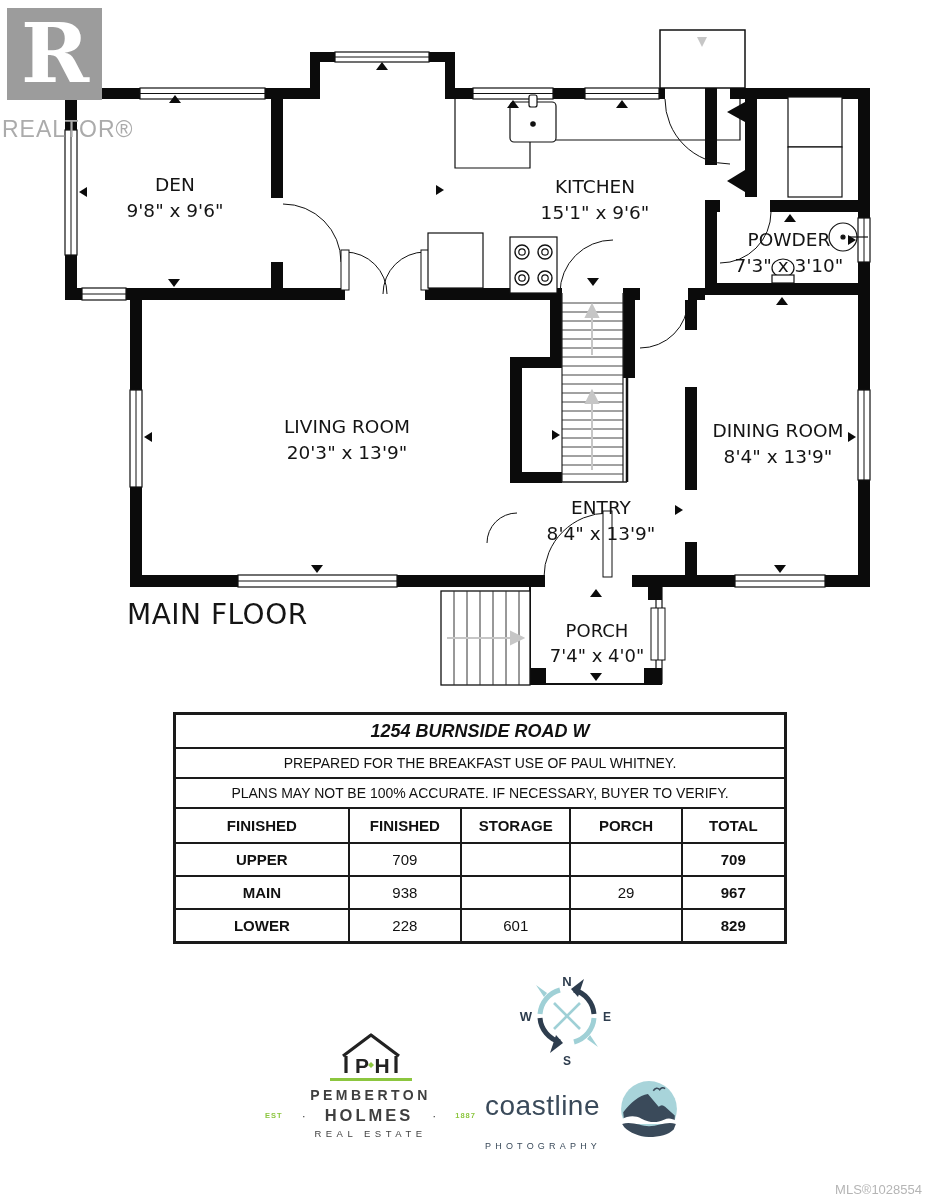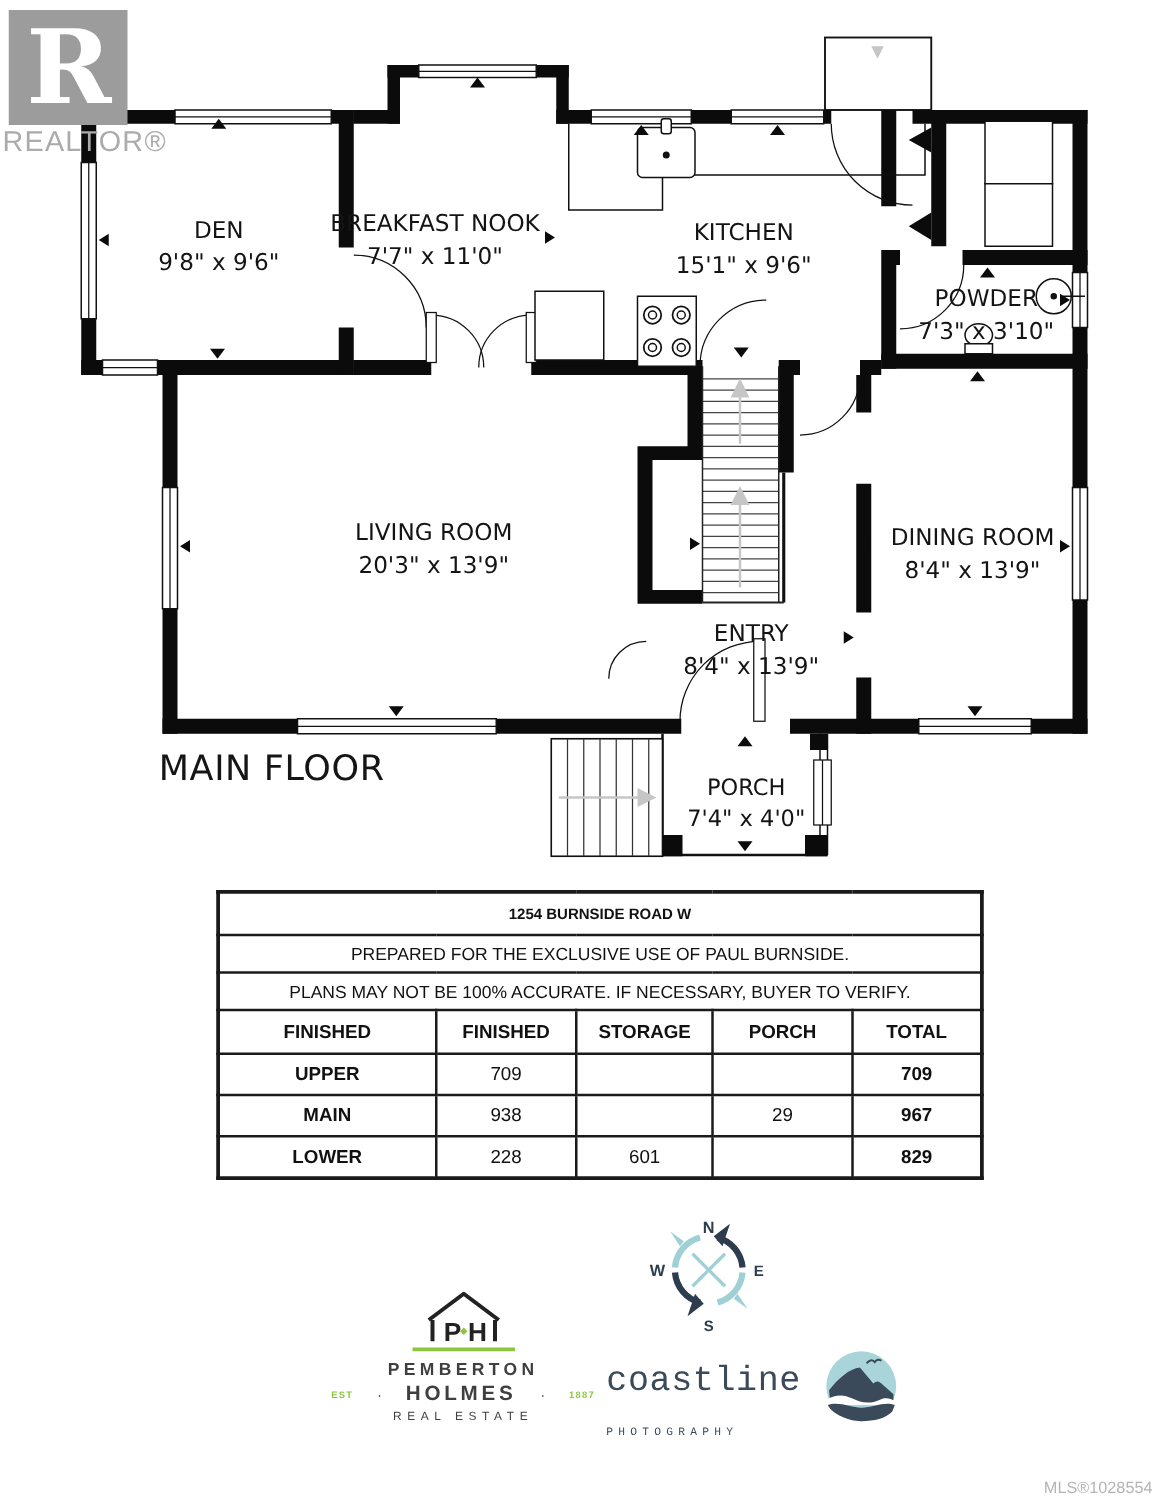--- a/index.html
+++ b/index.html
@@ -2,44 +2,44 @@
 <html><head>
 <meta charset="utf-8">
 <style>
   html,body{margin:0;padding:0;background:#fff;}
   .canvas{position:relative;width:927px;height:1200px;background:#fff;overflow:hidden;
           font-family:"DejaVu Sans",sans-serif;}
   svg{position:absolute;left:0;top:0;}
   .room-label{position:absolute;transform:translateX(-50%);text-align:center;color:#141414;
               line-height:26px;white-space:nowrap;font-size:18.5px;}
   .floor-title{position:absolute;left:127px;top:598px;font-size:28px;color:#151515;letter-spacing:.5px;}
-  .realtor-text{position:absolute;left:2px;top:100px;width:120px;color:#ababab;
+  .realtor-text{position:absolute;left:2px;top:116px;width:120px;color:#ababab;
                 font-family:"Liberation Sans",sans-serif;font-size:23px;letter-spacing:1px;}
   
   .info-table{position:absolute;left:173px;top:712px;width:614px;border:3px solid #1a1a1a;
               border-collapse:collapse;font-family:"Liberation Sans",sans-serif;color:#111;}
   .info-table td{border:2px solid #1a1a1a;text-align:center;padding:0;}
-  .tbl-title{font-size:12px;font-weight:bold;height:32px;}
+  .tbl-title{font-size:18px;font-weight:bold;height:32px;font-style:italic;}
   .tbl-sub{font-size:14px;height:28px;}
   .tbl-head td{font-size:15px;font-weight:bold;height:33px;}
   .tbl-row td{font-size:15px;height:31px;}
   .tbl-row .rowlabel{font-weight:bold;margin-top:13px;}
   .tbl-row .total{font-weight:bold;}
   
   .pemberton{position:absolute;left:288px;top:1030px;width:165px;text-align:center;
              font-family:"Liberation Sans",sans-serif;color:#3f3f3f;}
   .ph-line{width:82px;height:3px;background:#8cc63f;margin:2px auto 6px auto;}
   .ph-name{font-size:14px;font-weight:bold;letter-spacing:3.5px;}
   .ph-row{display:flex;align-items:center;justify-content:center;gap:19px;margin-top:3px;}
   .ph-est,.ph-year{font-size:7.5px;color:#8cc63f;font-weight:bold;letter-spacing:1px;}
   .ph-dot{font-size:12px;color:#3f3f3f;line-height:10px;}
   .ph-holmes{font-size:16.5px;font-weight:bold;letter-spacing:3px;}
   .ph-re{font-size:9.5px;letter-spacing:4.5px;margin-top:3px;}
   .coastline{position:absolute;left:485px;top:1092px;display:flex;align-items:flex-start;gap:19px;
-             font-family:Liberation Mono, monospace;color:#3a4a5a;}
+             font-family:Liberation Sans, sans-serif;color:#3a4a5a;}
   .cl-name{font-size:28px;letter-spacing:.5px;line-height:28px;}
   .cl-sub{font-size:9px;letter-spacing:4.2px;margin-top:21px;}
   .mls{position:absolute;left:740px;top:1182px;width:182px;text-align:right;
        font-family:"Liberation Sans",sans-serif;font-size:13px;color:#b5b5b5;}
   .compass-letter{font-family:"Liberation Sans",sans-serif;font-weight:bold;}
 </style>
 </head>
 <body>
 
 <div class="canvas">
@@ -260,24 +260,20 @@
   <svg width="115" height="100" viewBox="0 0 115 100" style="left:5px;top:6px">
     <rect x="2" y="2" width="95" height="92" fill="#9c9c9c"></rect>
     <text x="50" y="76" text-anchor="middle" font-family="DejaVu Serif, serif" font-weight="bold" font-size="82" fill="#fff">R</text>
   </svg>
   <div class="realtor-text">REALTOR®</div>
 
   <div class="room-label" style="left:175px;top:172px">
     <div>DEN</div>
       <div>9'8" x 9'6"</div>
   </div>
-  <div class="room-label" style="left:348px;top:167px">
-    <div>BREAKFAST NOOK</div>
-      <div>7'7" x 11'0"</div>
-  </div>
   <div class="room-label" style="left:595px;top:174px">
     <div>KITCHEN</div>
       <div>15'1" x 9'6"</div>
   </div>
   <div class="room-label" style="left:789px;top:227px">
     <div>POWDER</div>
       <div>7'3" x 3'10"</div>
   </div>
   <div class="room-label" style="left:347px;top:414px">
     <div>LIVING ROOM</div>
@@ -304,21 +300,21 @@
         <col style="width:18.4%">
         <col style="width:17.9%">
         <col style="width:18.2%">
         <col style="width:17%">
       </colgroup>
     <tbody>
         <tr>
           <td colspan="5" class="tbl-title">1254 BURNSIDE ROAD W</td>
         </tr>
     <tr>
-          <td colspan="5" class="tbl-sub">PREPARED FOR THE EXCLUSIVE USE OF PAUL BURNSIDE.</td>
+          <td colspan="5" class="tbl-sub">PREPARED FOR THE BREAKFAST USE OF PAUL WHITNEY.</td>
         </tr>
     <tr>
           <td colspan="5" class="tbl-sub">PLANS MAY NOT BE 100% ACCURATE. IF NECESSARY, BUYER TO VERIFY.</td>
         </tr>
     <tr class="tbl-head">
       <td>FINISHED</td>
       <td>FINISHED</td>
       <td>STORAGE</td>
       <td>PORCH</td>
       <td>TOTAL</td>

